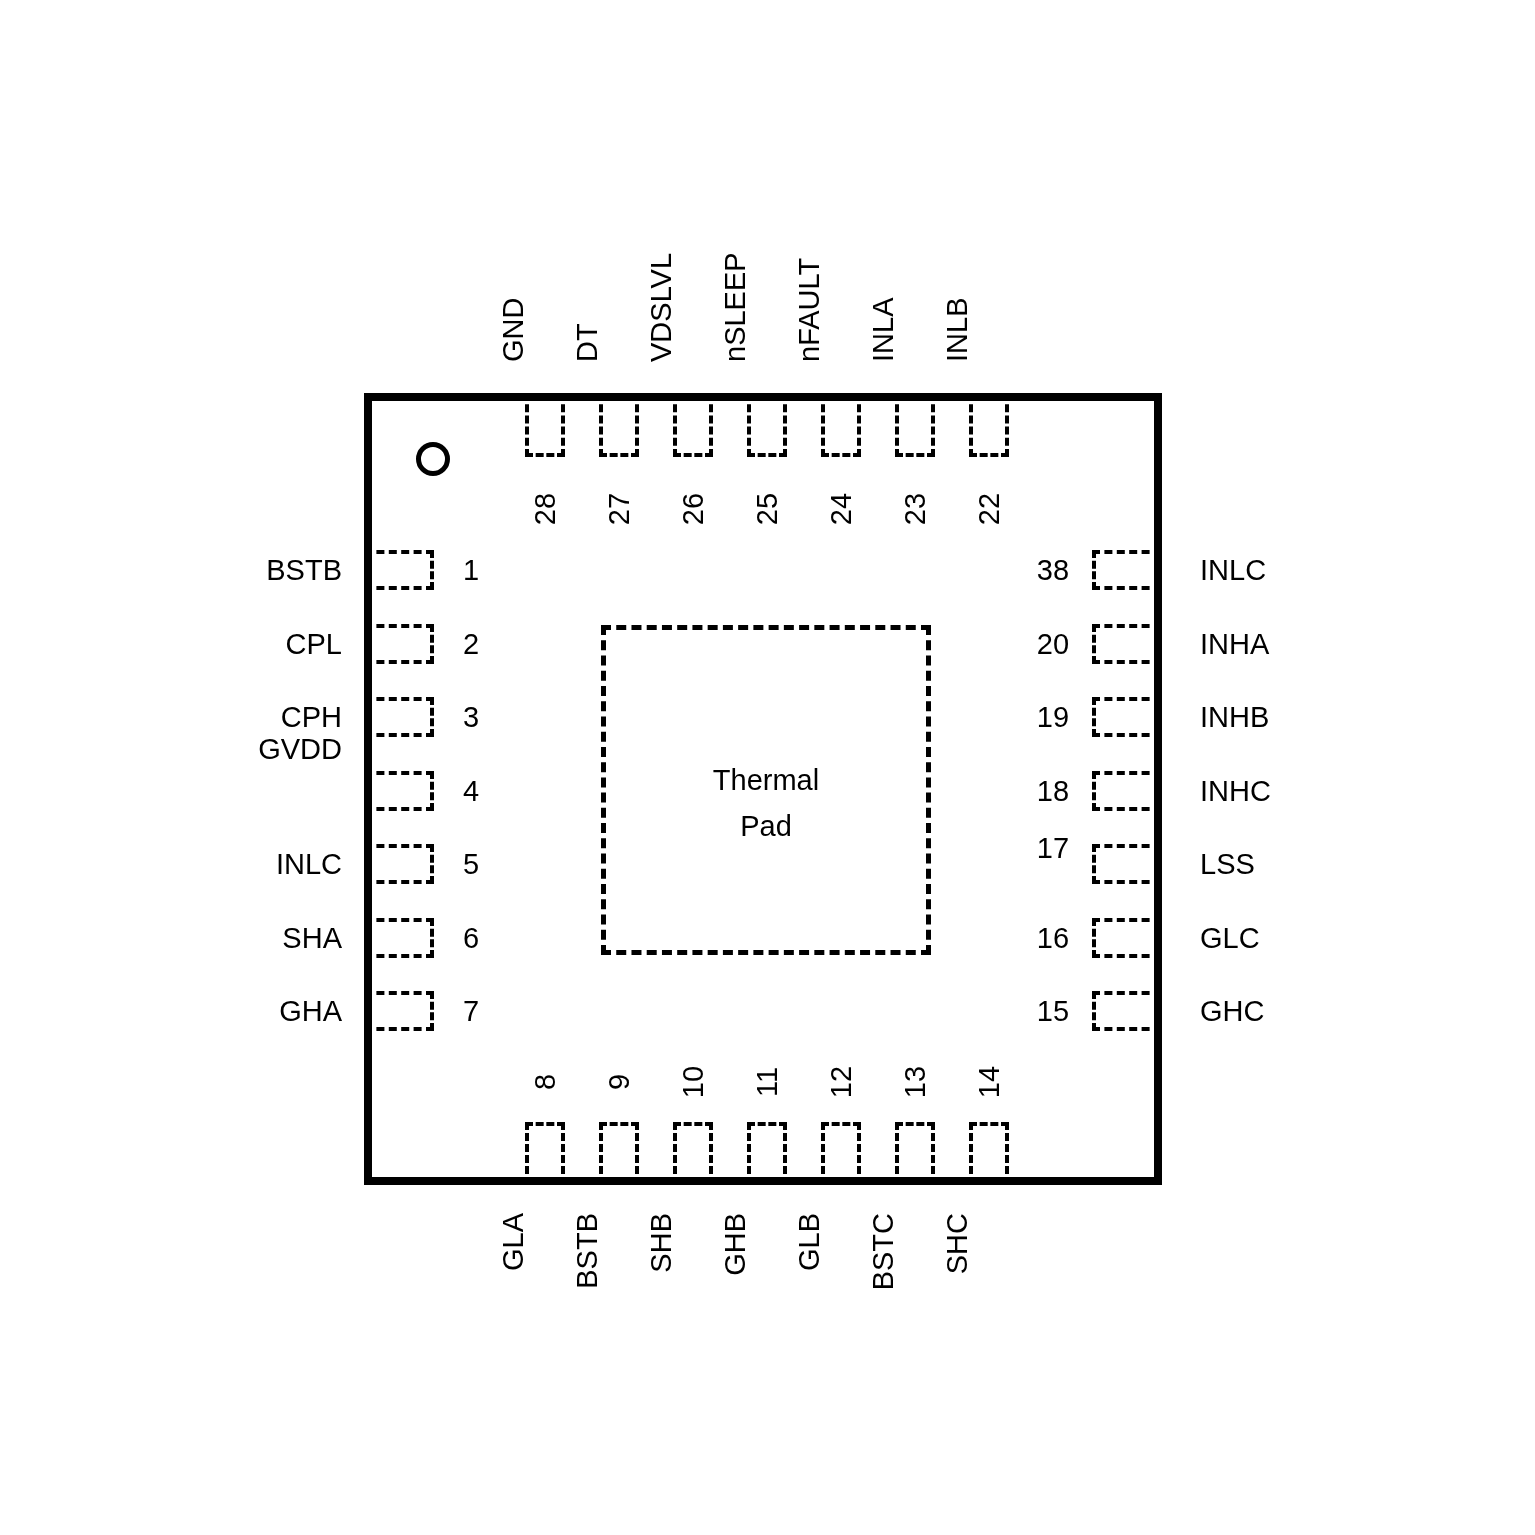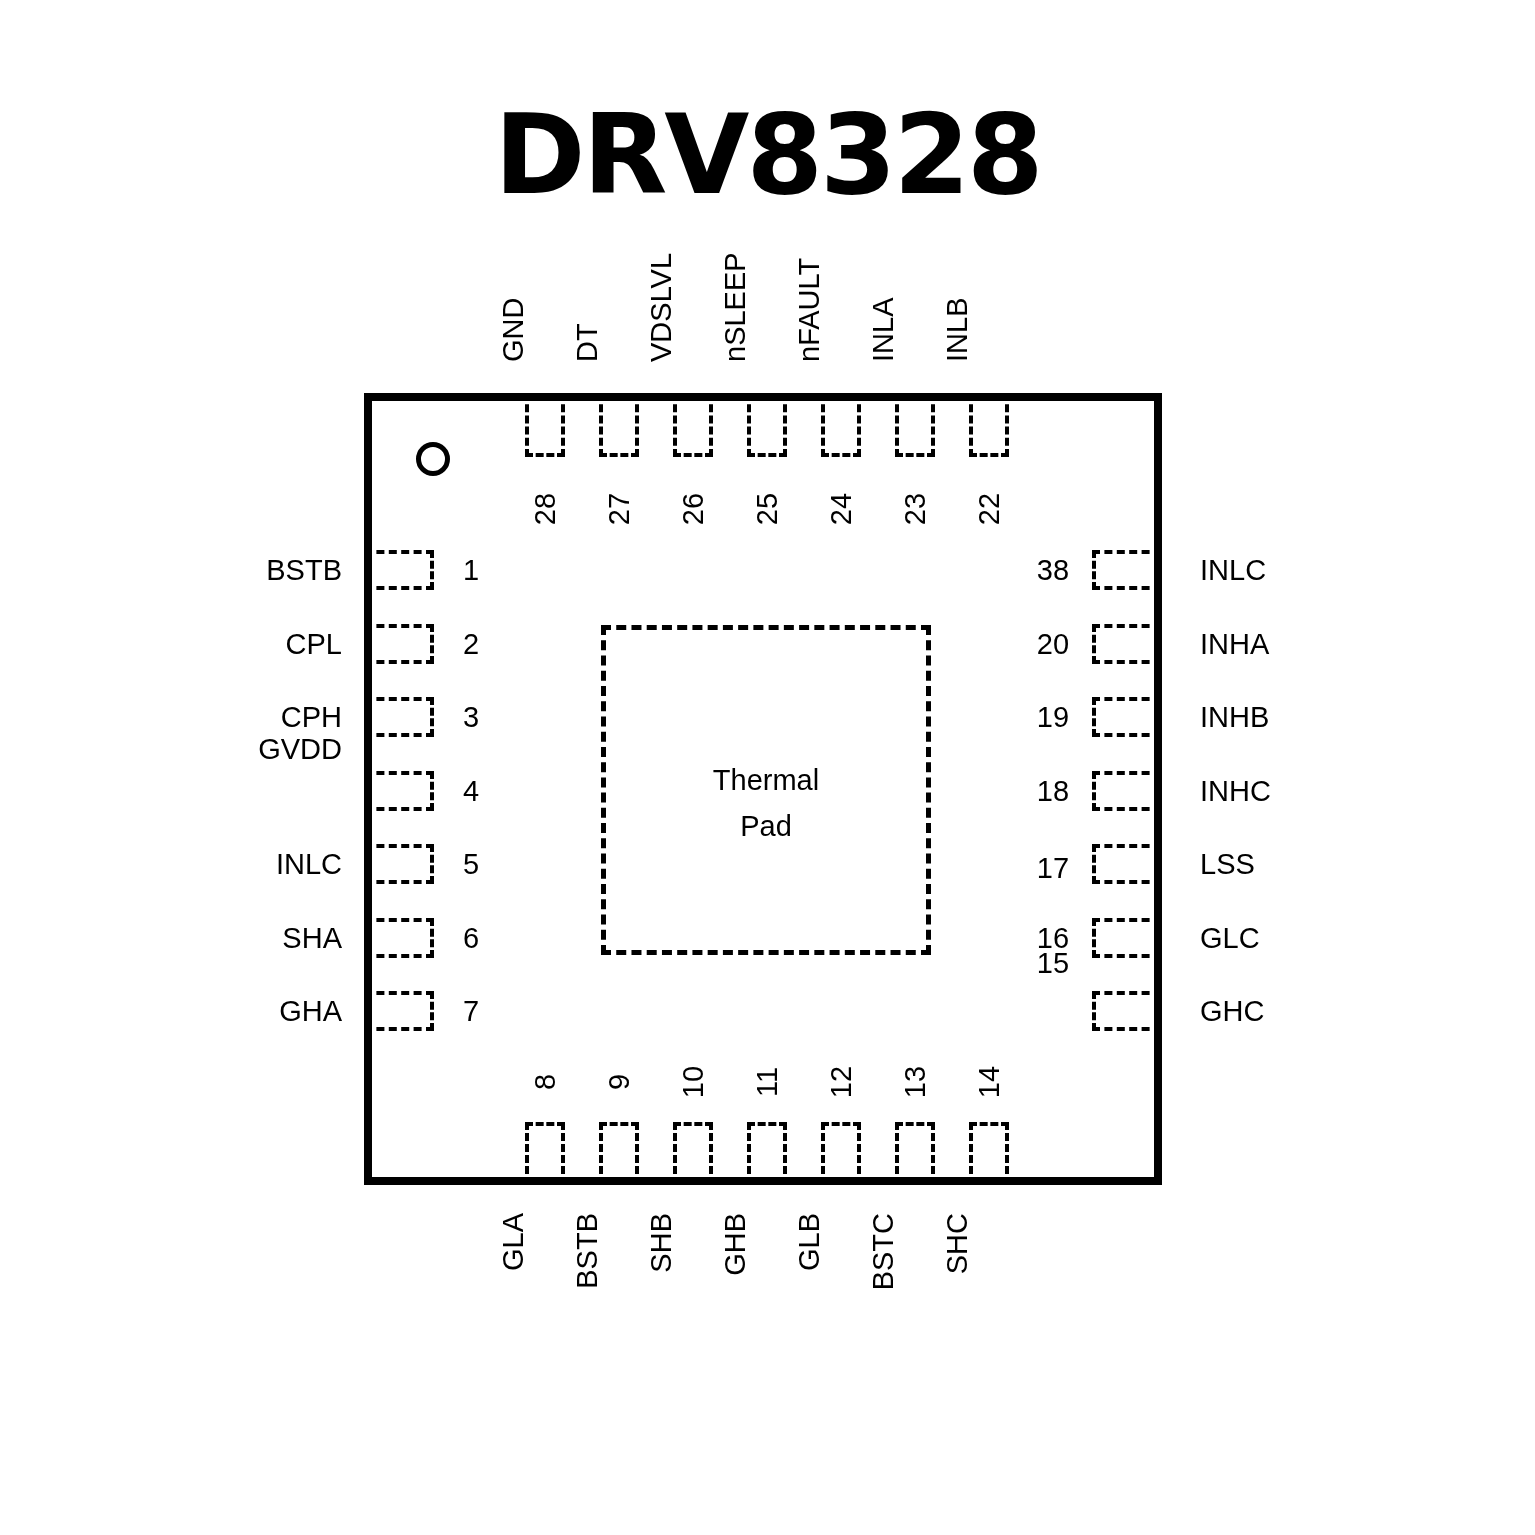--- a/index.html
+++ b/index.html
@@ -39,21 +39,20 @@
   .num-t{top:493px;width:64px;text-align:center;transform:rotate(-90deg);}
   .num-b{top:1066px;width:64px;text-align:center;transform:rotate(-90deg);}
   .lbl-t{top:330px;width:170px;text-align:left;transform:rotate(-90deg);transform-origin:left bottom;}
   .lbl-b{top:1351px;width:170px;text-align:right;transform:rotate(-90deg);transform-origin:left bottom;}
 </style>
 </head>
 <body>
 
 <div id="canvas">
 
-  <div class="title">DRV8328</div>
 
   <div class="chip"></div>
   <div class="dot"></div>
 
   <div class="thermal">
     <div>Thermal</div>
     <div>Pad</div>
   </div>
 
   <div class="pad pad-l" style="top:550px"></div>
@@ -94,29 +93,29 @@
 
   <div class="pad pad-r" style="top:697px"></div>
   <div class="num num-r" style="top:701px">19</div>
   <div class="lbl lbl-r" style="top:701px">INHB</div>
 
   <div class="pad pad-r" style="top:771px"></div>
   <div class="num num-r" style="top:775px">18</div>
   <div class="lbl lbl-r" style="top:775px">INHC</div>
 
   <div class="pad pad-r" style="top:844px"></div>
-  <div class="num num-r" style="top:852px">17</div>
+  <div class="num num-r" style="top:832px">17</div>
   <div class="lbl lbl-r" style="top:848px">LSS</div>
 
   <div class="pad pad-r" style="top:918px"></div>
   <div class="num num-r" style="top:922px">16</div>
   <div class="lbl lbl-r" style="top:922px">GLC</div>
 
   <div class="pad pad-r" style="top:991px"></div>
-  <div class="num num-r" style="top:947px">15</div>
+  <div class="num num-r" style="top:995px">15</div>
   <div class="lbl lbl-r" style="top:995px">GHC</div>
 
   <div class="pad pad-t" style="left:525px"></div>
   <div class="num num-t" style="left:513px">28</div>
   <div class="lbl lbl-t" style="left:529px">GND</div>
 
   <div class="pad pad-t" style="left:599px"></div>
   <div class="num num-t" style="left:587px">27</div>
   <div class="lbl lbl-t" style="left:603px">DT</div>
 

